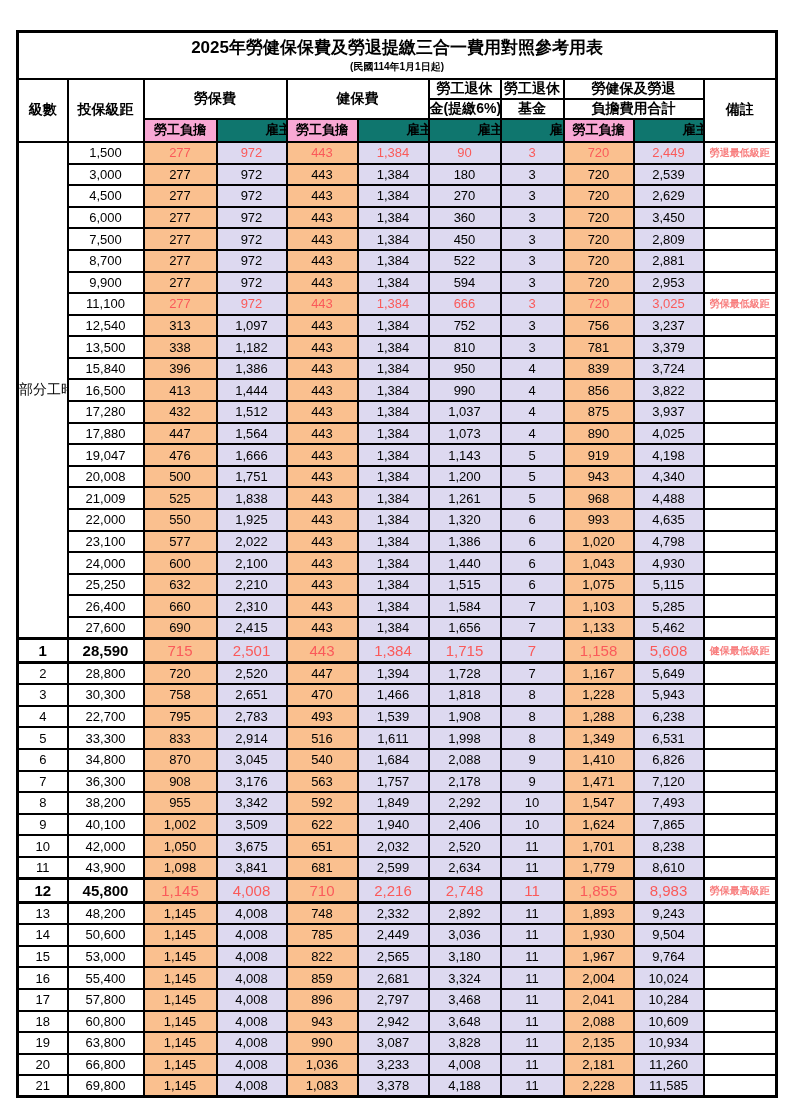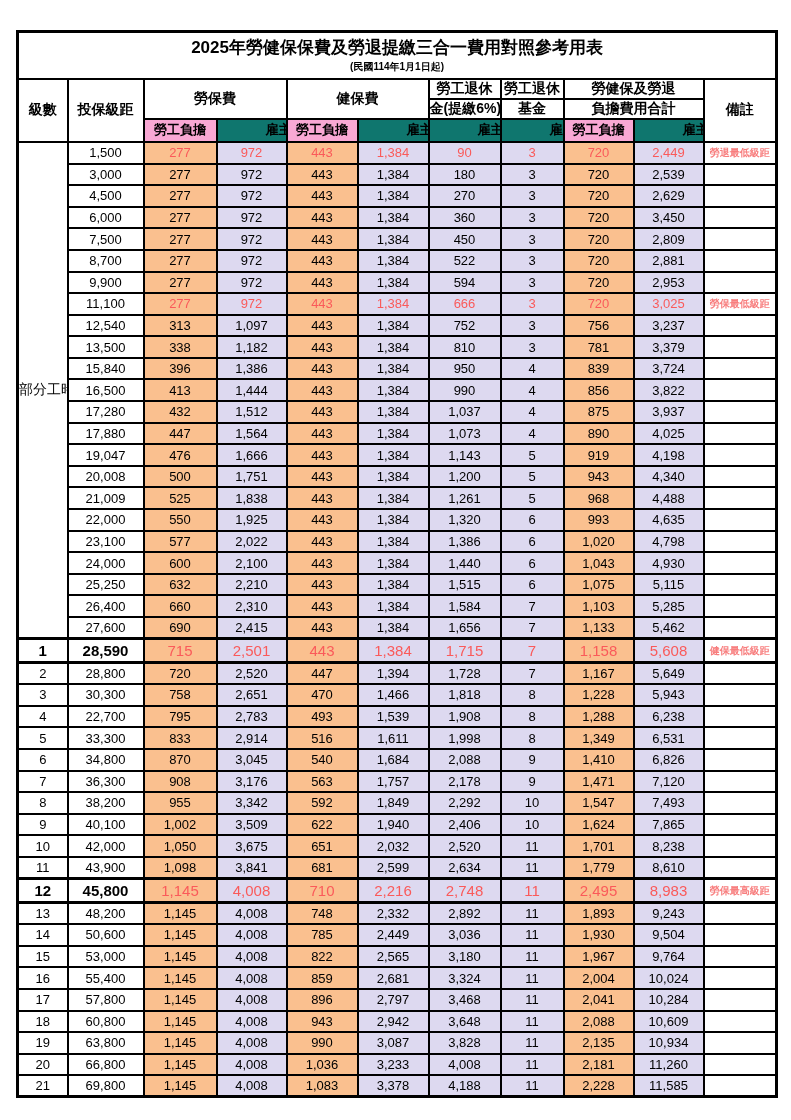--- a/index.html
+++ b/index.html
@@ -560,21 +560,21 @@
   </tr>
         <tr class="red big thick-top thick-bottom">
     <td class="c-level">12</td>
     <td class="c-bracket">45,800</td>
     <td class="c-emp">1,145</td>
     <td class="c-er">4,008</td>
     <td class="c-emp">710</td>
     <td class="c-er">2,216</td>
     <td class="c-er">2,748</td>
     <td class="c-er">11</td>
-    <td class="c-emp">2,495</td>
+    <td class="c-emp">1,855</td>
     <td class="c-er">8,983</td>
     <td class="c-note">勞保最高級距</td>
   </tr>
         <tr>
     <td class="c-level">13</td>
     <td class="c-bracket">48,200</td>
     <td class="c-emp">1,145</td>
     <td class="c-er">4,008</td>
     <td class="c-emp">748</td>
     <td class="c-er">2,332</td>

